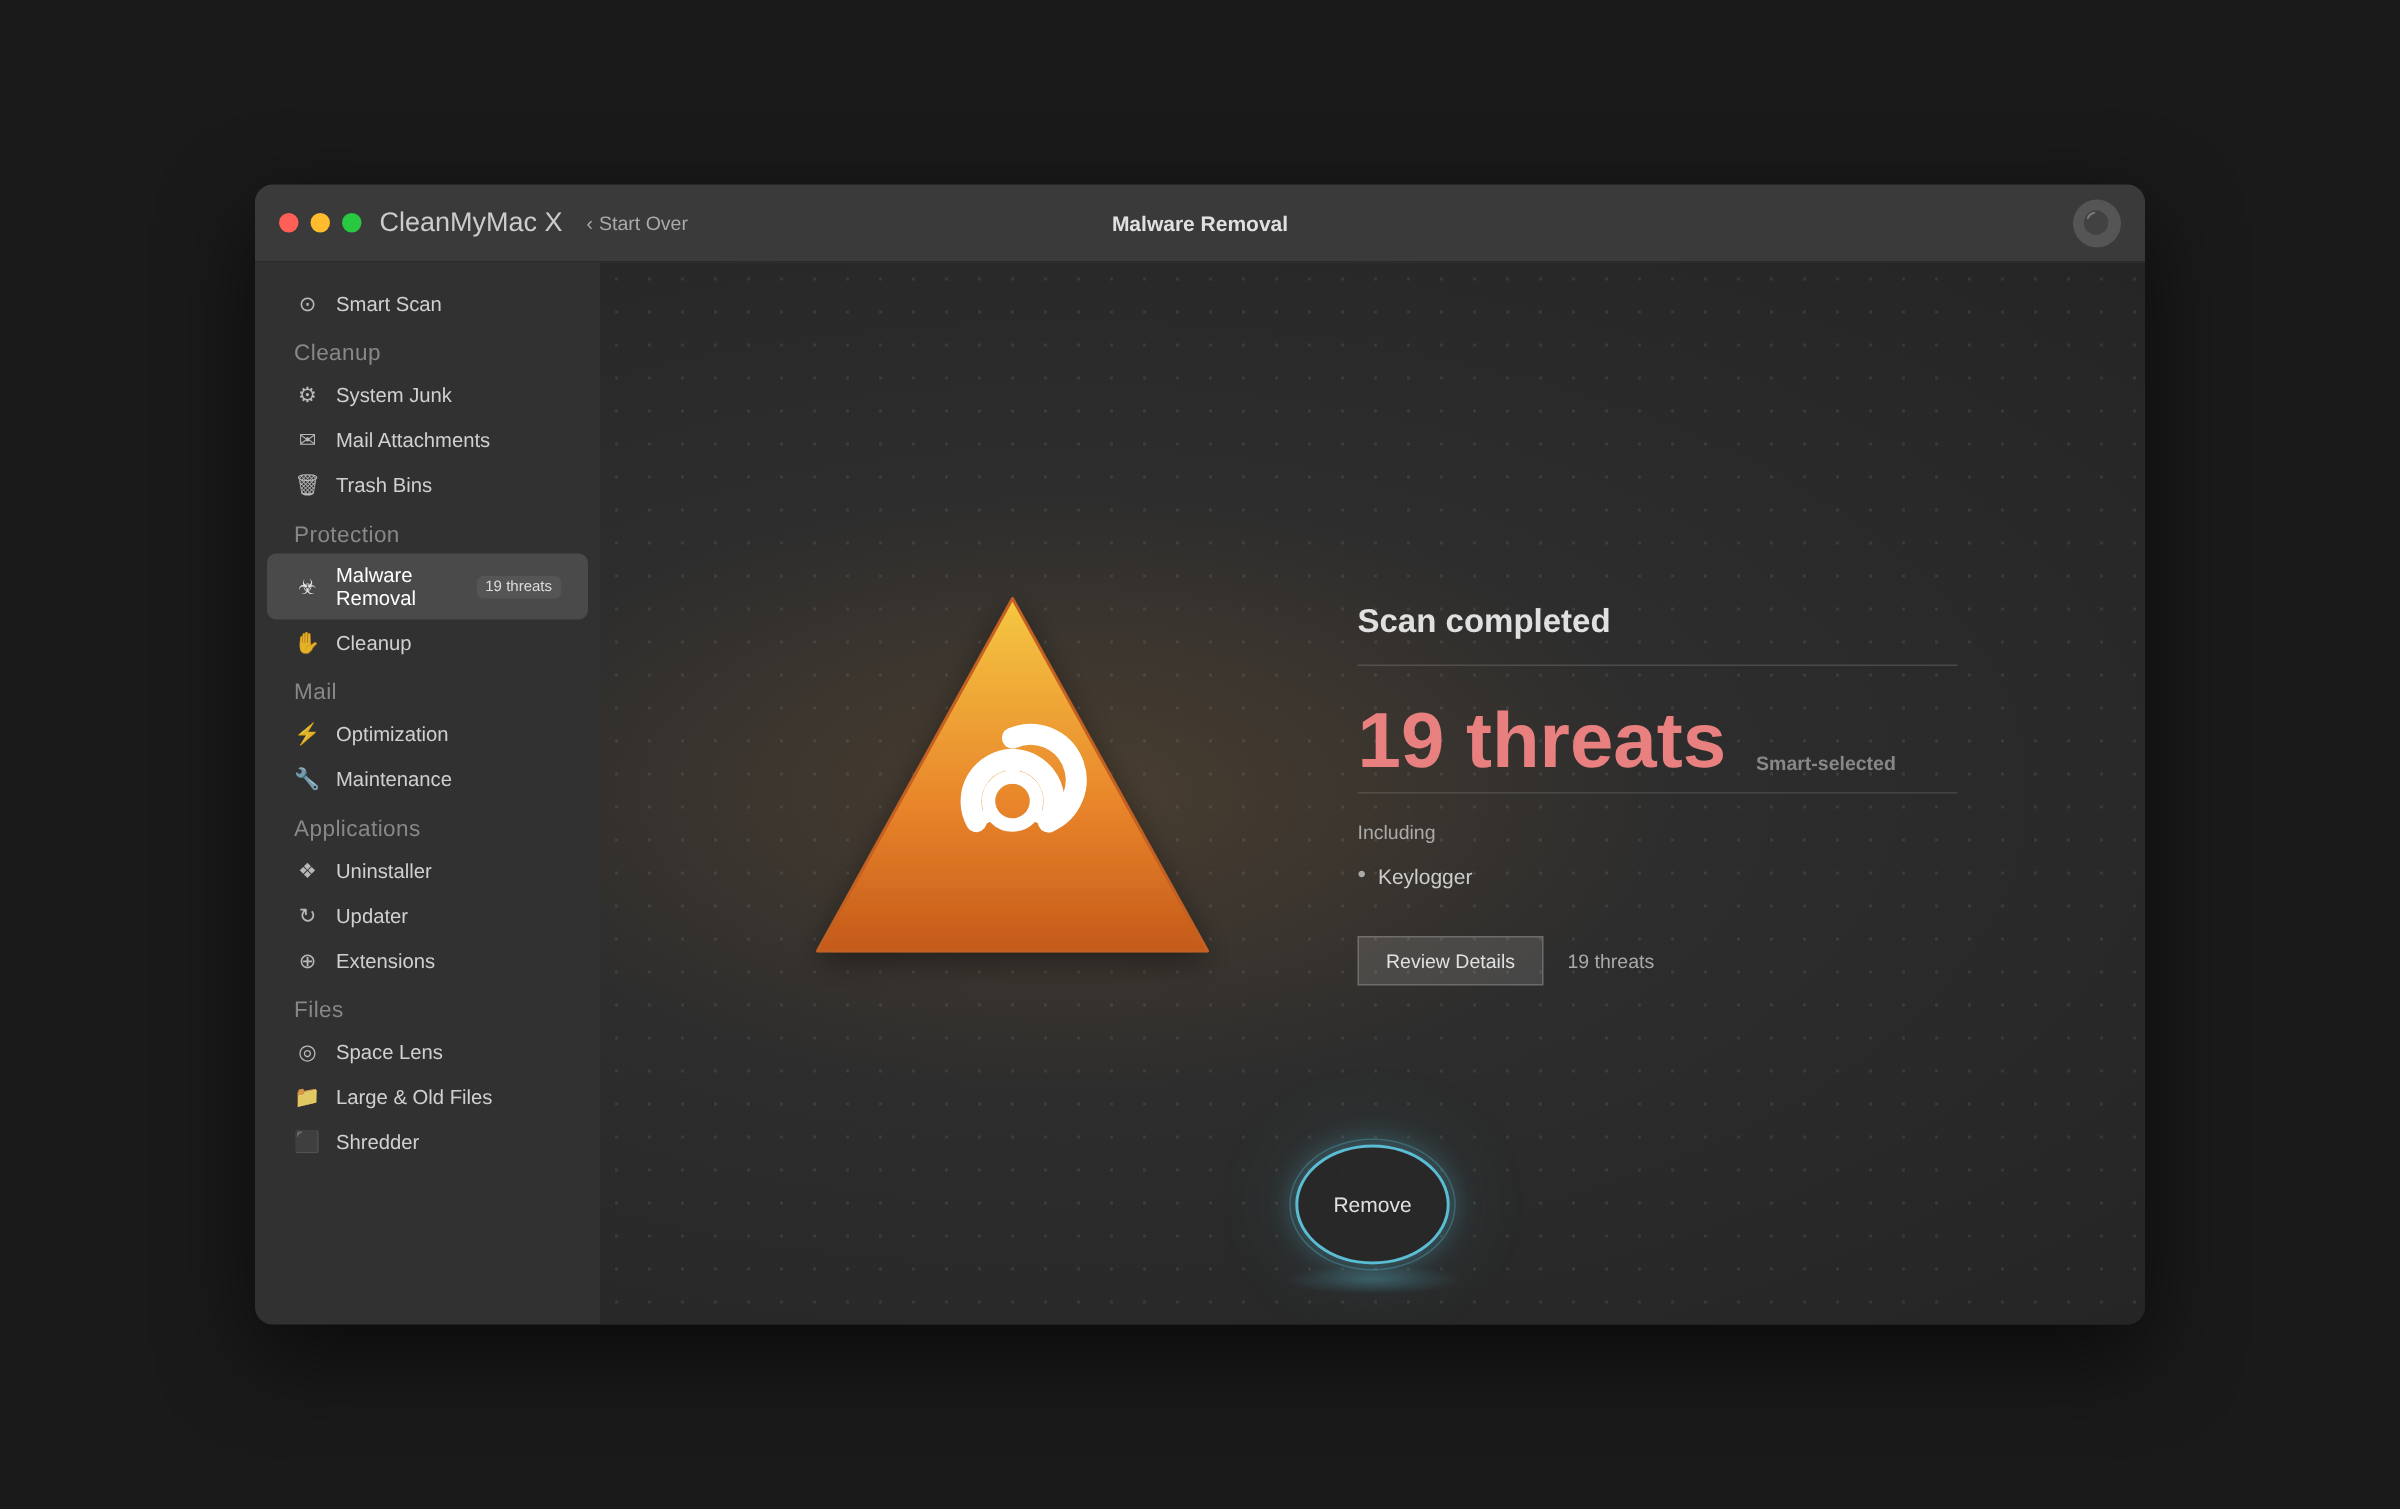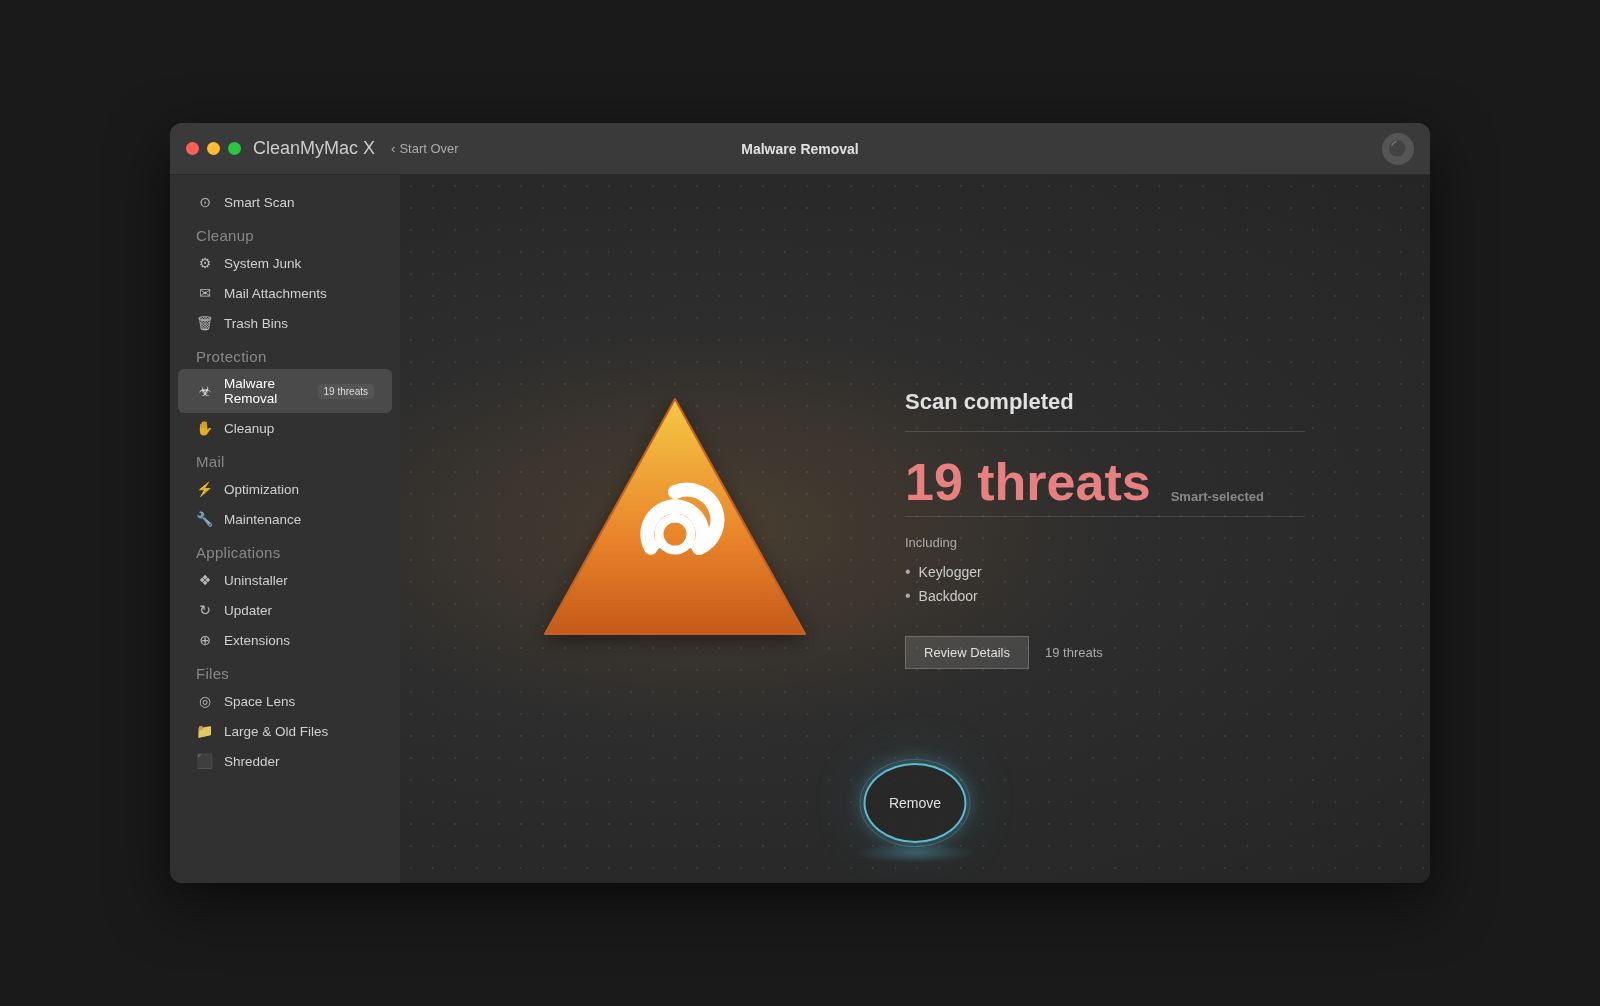--- a/index.html
+++ b/index.html
@@ -471,23 +471,20 @@
           <div class="threats-count">
             <span>19 threats</span>
             <span class="smart-selected-label">Smart-selected</span>
           </div>
           <div class="divider2"></div>
           <div class="including-label">Including</div>
           <ul class="threat-list">
             <li>
                 <span>Keylogger</span>
               </li>
-            <li>
-                <span>Backdoor</span>
-              </li>
           </ul>
           <div class="actions-row">
             <button class="review-details-btn">Review Details</button>
             <span class="threats-count-small">19 threats</span>
           </div>
         </div>
       </div>
 
       <div class="remove-btn-container">
         <button class="remove-btn">Remove</button>

